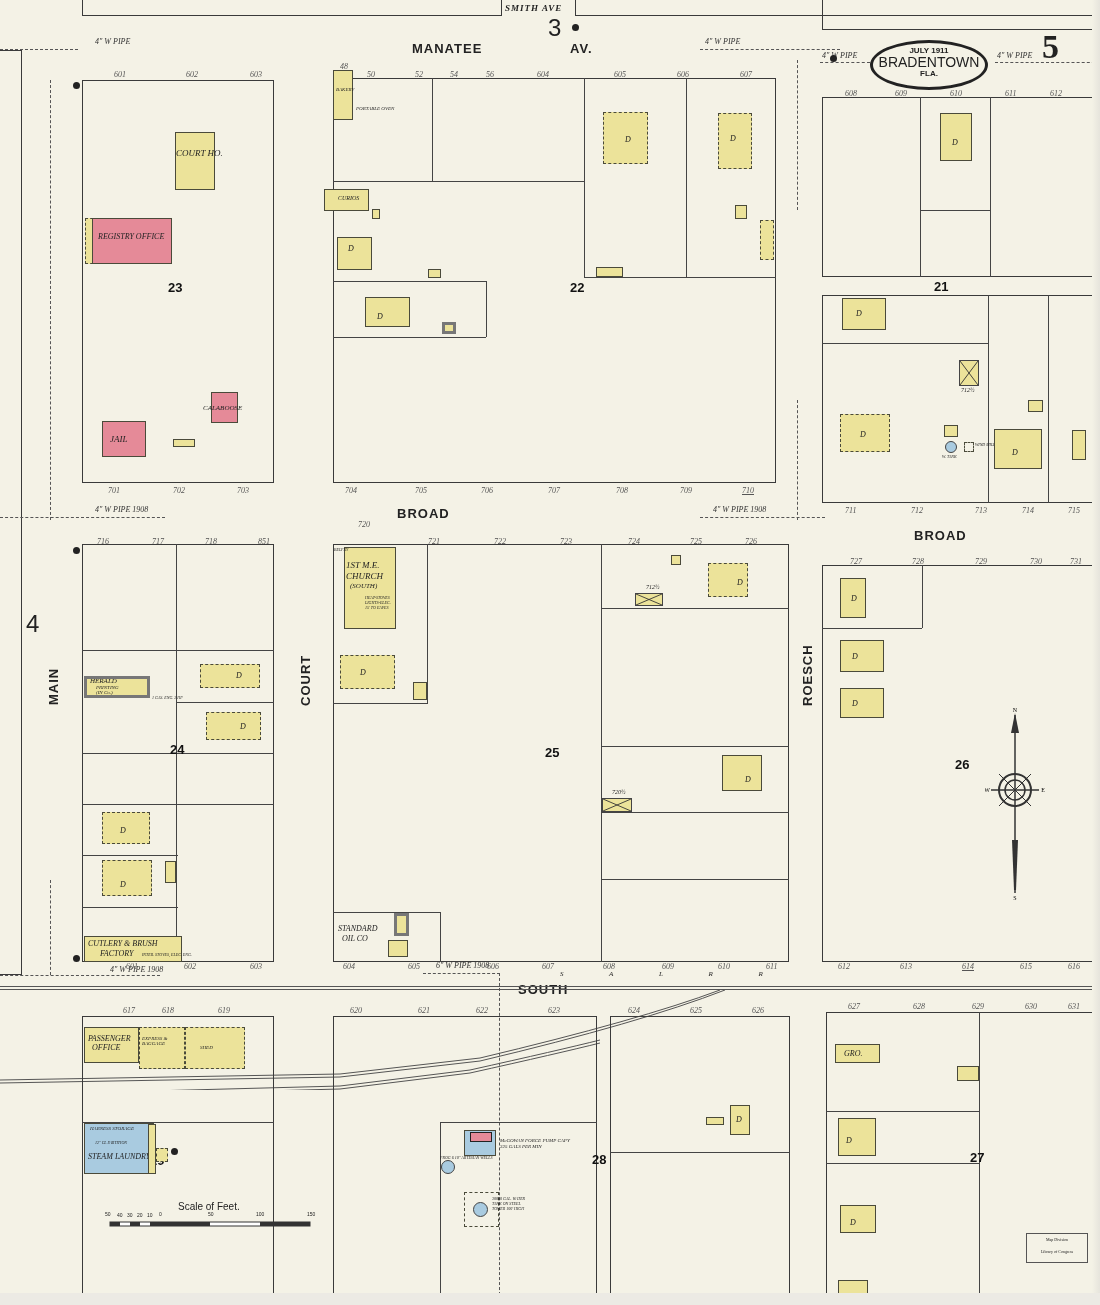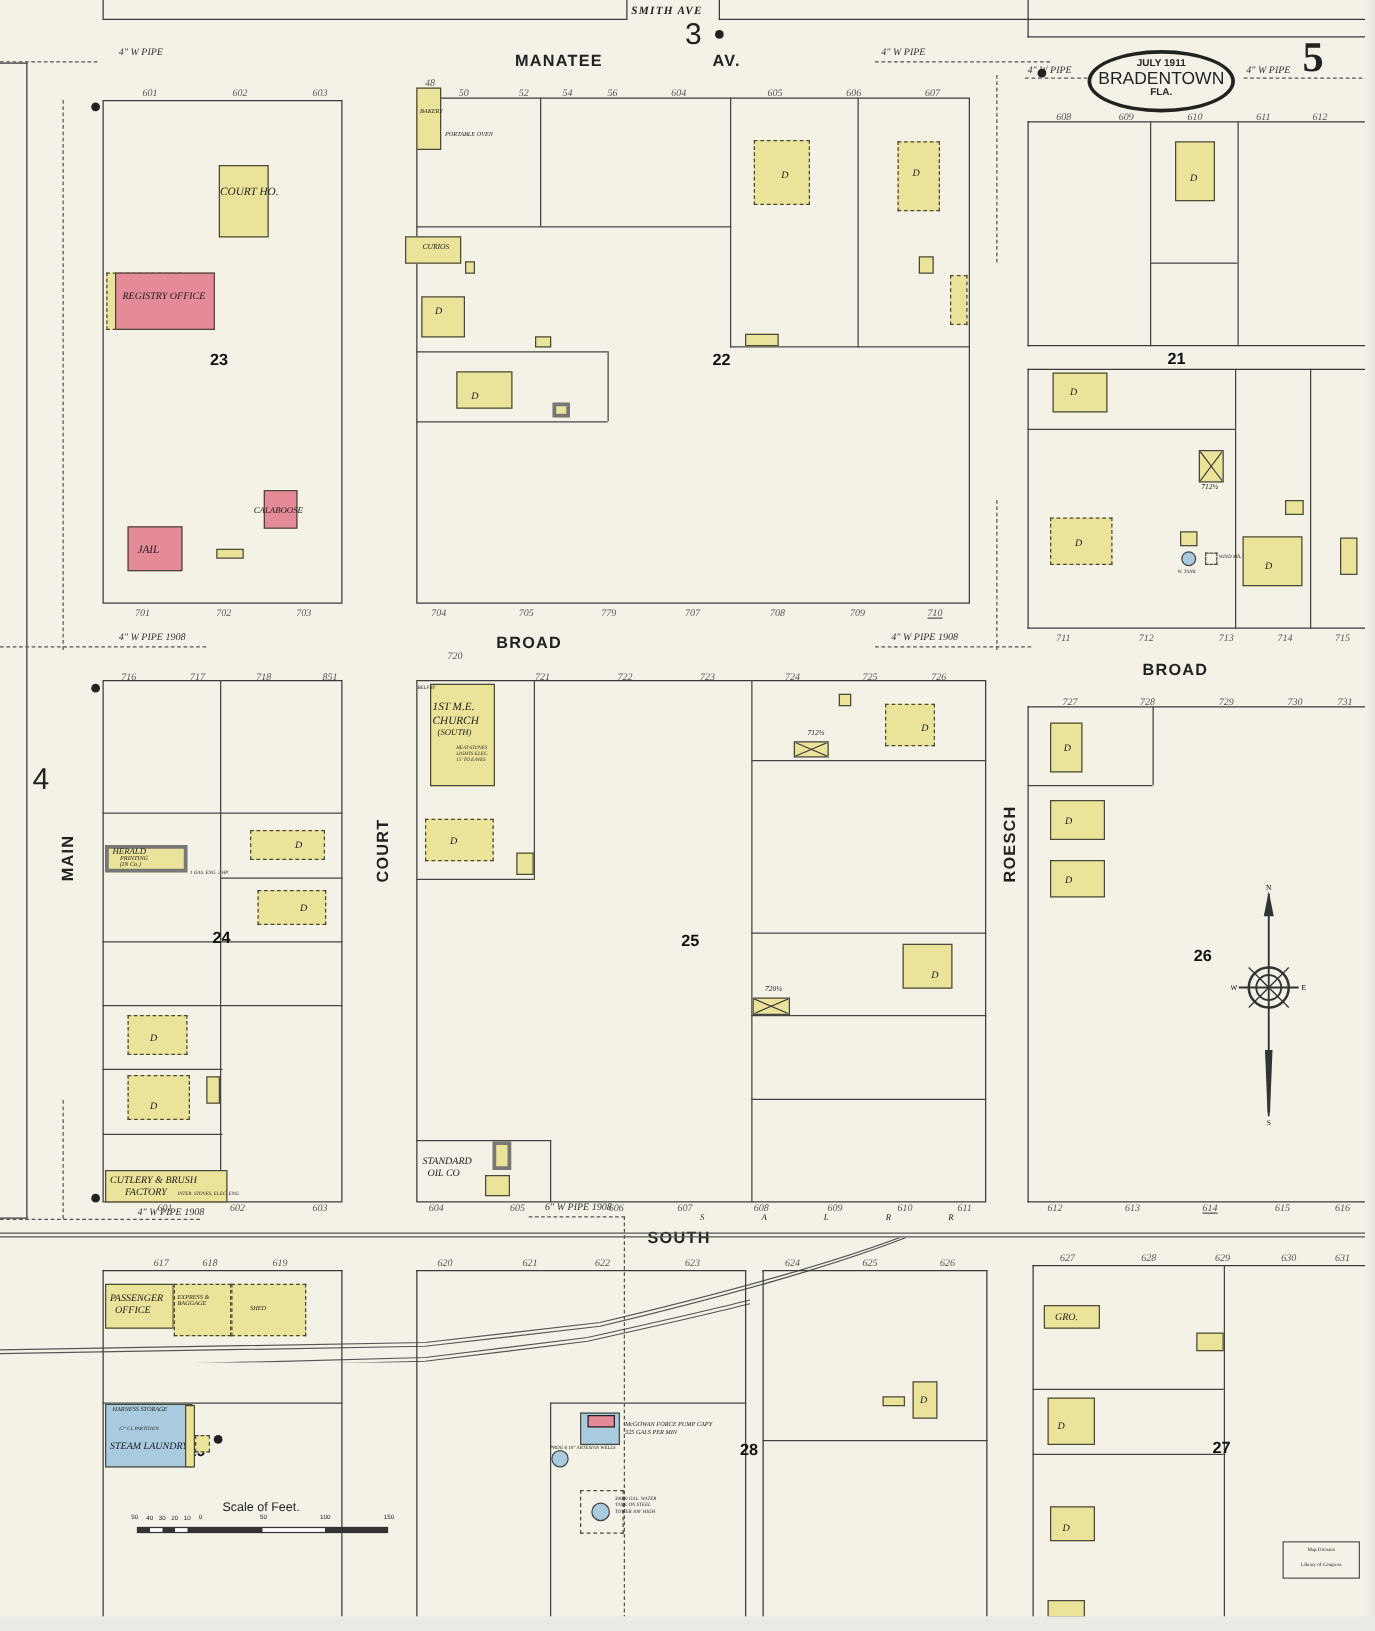--- a/index.html
+++ b/index.html
@@ -140,21 +140,21 @@
 <div class="num" style="left:367px;top:70px;">50</div>
 <div class="num" style="left:415px;top:70px;">52</div>
 <div class="num" style="left:450px;top:70px;">54</div>
 <div class="num" style="left:486px;top:70px;">56</div>
 <div class="num" style="left:537px;top:70px;">604</div>
 <div class="num" style="left:614px;top:70px;">605</div>
 <div class="num" style="left:677px;top:70px;">606</div>
 <div class="num" style="left:740px;top:70px;">607</div>
 <div class="num" style="left:345px;top:486px;">704</div>
 <div class="num" style="left:415px;top:486px;">705</div>
-<div class="num" style="left:481px;top:486px;">779</div>
+<div class="num" style="left:481px;top:486px;">706</div>
 <div class="num" style="left:548px;top:486px;">707</div>
 <div class="num" style="left:616px;top:486px;">708</div>
 <div class="num" style="left:680px;top:486px;">709</div>
 <div class="num" style="left:742px;top:486px;text-decoration:underline;">710</div>
 
 <div class="blk" style="left:822px;top:97px;width:290px;height:180px;border-right:none;"></div>
 <div class="line" style="left:920px;top:97px;width:1px;height:180px;"></div>
 <div class="line" style="left:990px;top:97px;width:1px;height:180px;"></div>
 <div class="line" style="left:920px;top:210px;width:70px;height:1px;"></div>
 <div class="bld" style="left:940px;top:113px;width:32px;height:48px;"></div>

